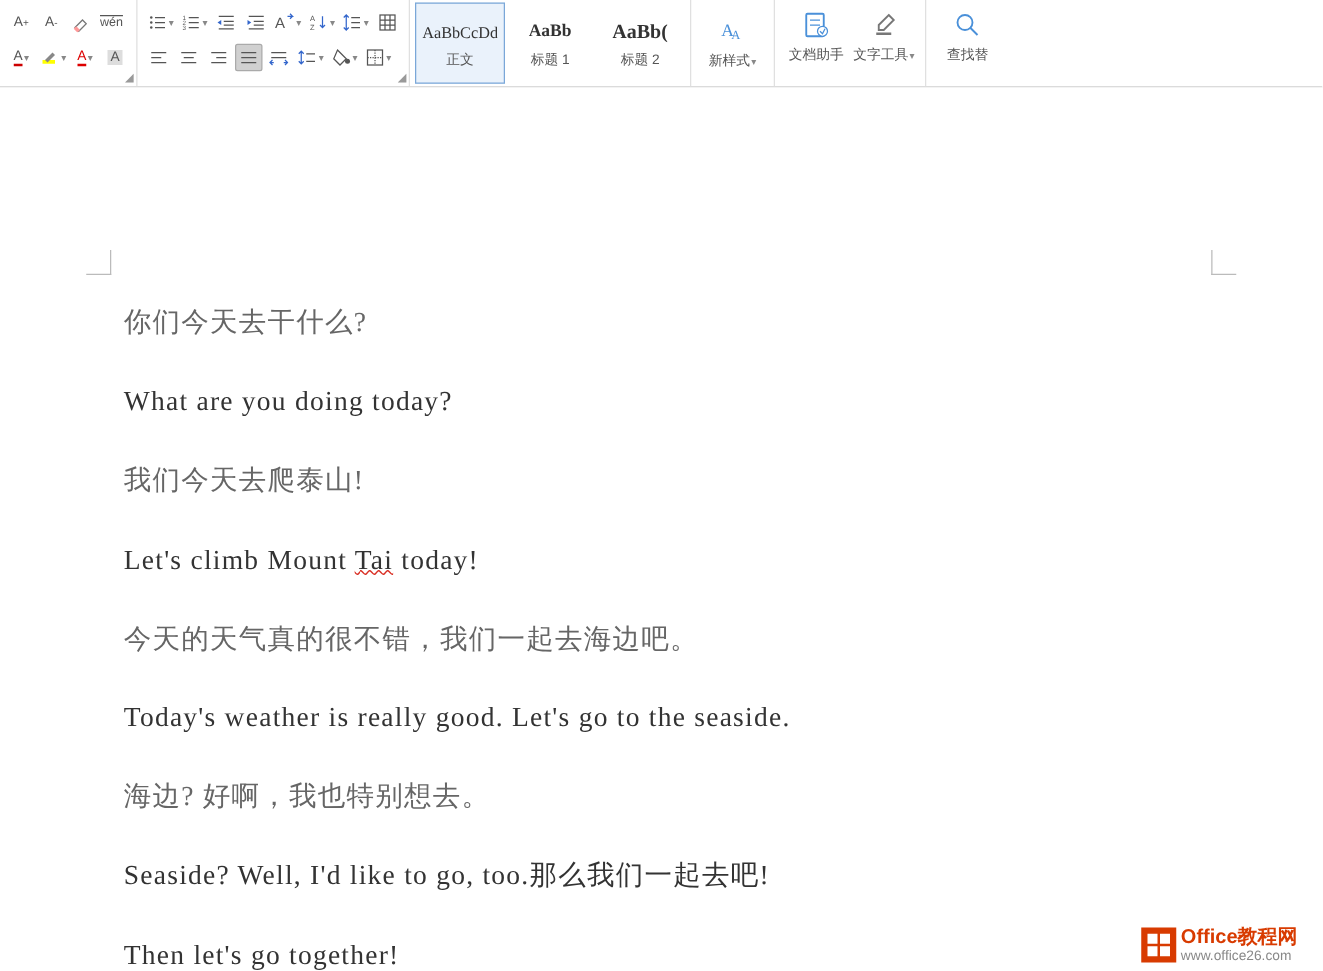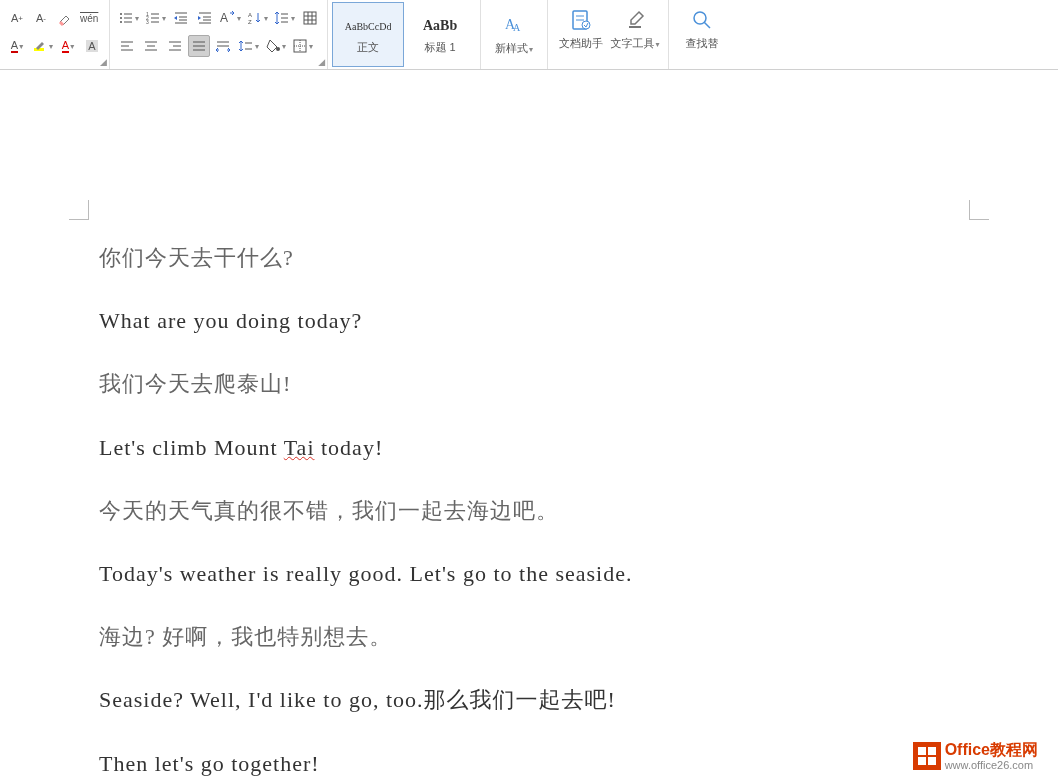--- a/index.html
+++ b/index.html
@@ -62,21 +62,21 @@
   display: flex;
   flex-direction: column;
   align-items: center;
   justify-content: center;
   cursor: pointer;
   padding: 2px;
 }
 .style-item.selected { border: 1px solid #7aa7d8; background: #eaf2fb; }
 .style-preview {
   font-family: "Times New Roman", serif;
-  font-size: 10px;
+  font-size: 13px;
   color: #333;
   height: 24px;
   display: flex;
   align-items: center;
   overflow: hidden;
   white-space: nowrap;
 }
 .style-preview.bold { font-weight: bold; font-size: 14px; }
 .style-label { font-size: 11px; color: #555; margin-top: 2px; }
 .big-btn {
@@ -337,20 +337,24 @@
   </div>
 
   <div class="styles-group">
     <div class="style-item selected">
       <div class="style-preview">AaBbCcDd</div>
       <div class="style-label">正文</div>
     </div>
     <div class="style-item">
       <div class="style-preview bold">AaBb</div>
       <div class="style-label">标题 1</div>
+    </div>
+    <div class="style-item">
+      <div class="style-preview bold" style="font-size:16px">AaBb(</div>
+      <div class="style-label">标题 2</div>
     </div>
   </div>
 
   <div class="ribbon-group" style="flex-direction:row;align-items:center">
     <div class="big-btn">
       <svg viewBox="0 0 24 24">
           <text x="3" y="16" font-size="14" fill="#4a90d9" font-family="serif">A</text>
           <text x="11" y="18" font-size="10" fill="#4a90d9" font-family="serif">A</text>
         </svg>
       <span class="big-btn-label"><span>新样式</span><span class="dd">▾</span></span>

